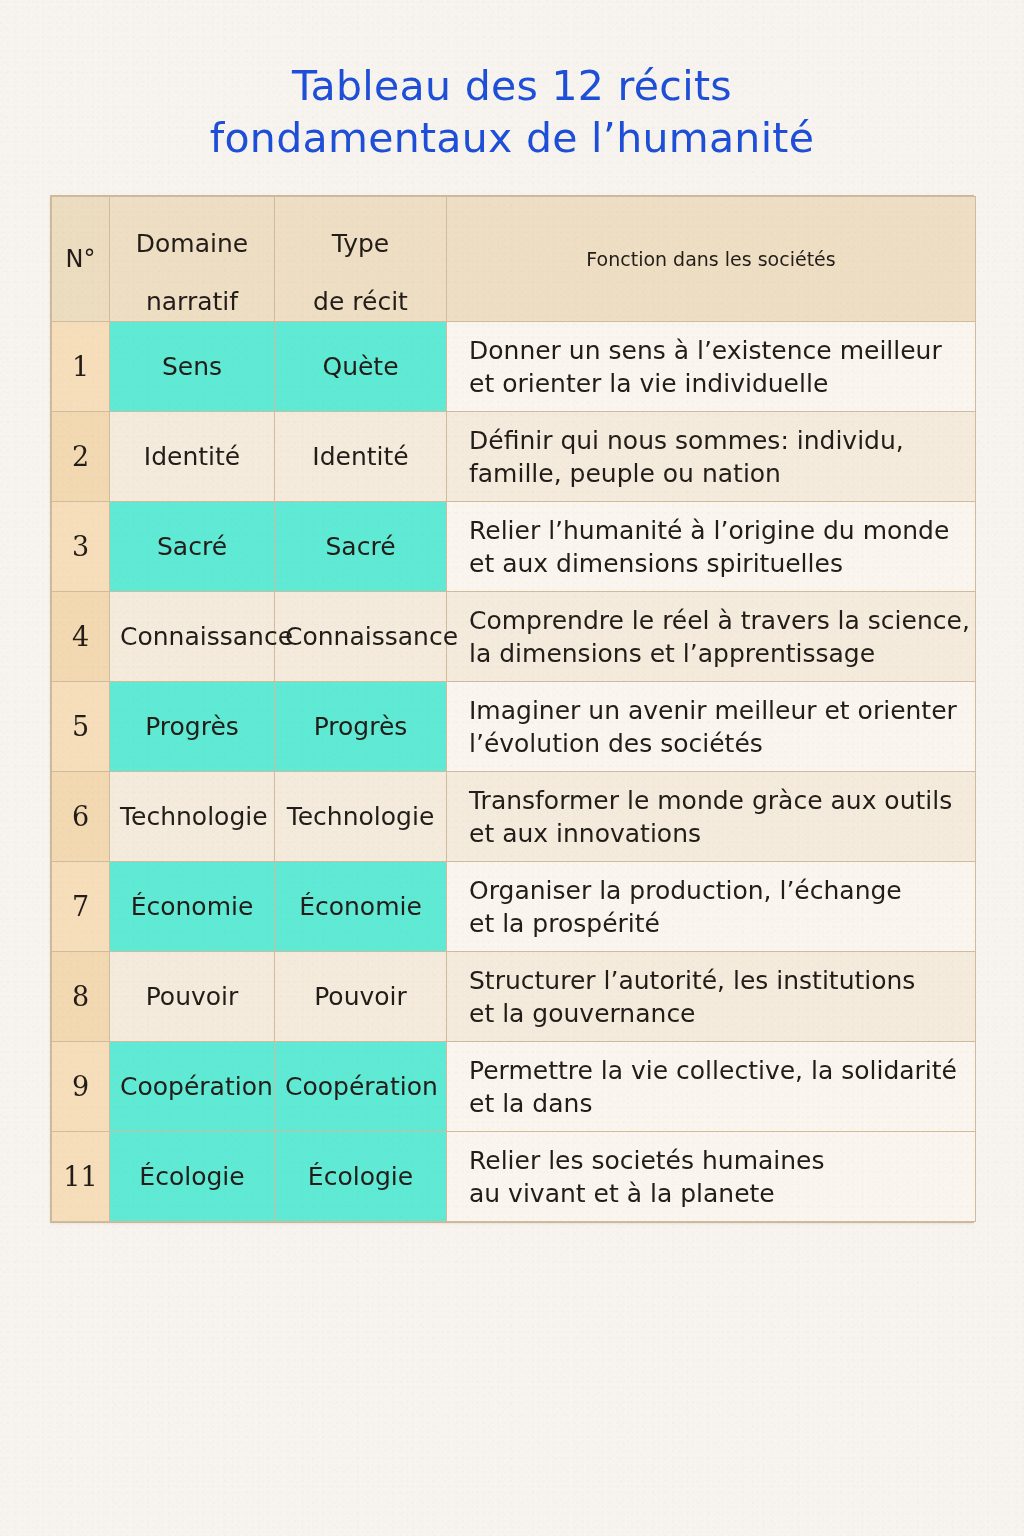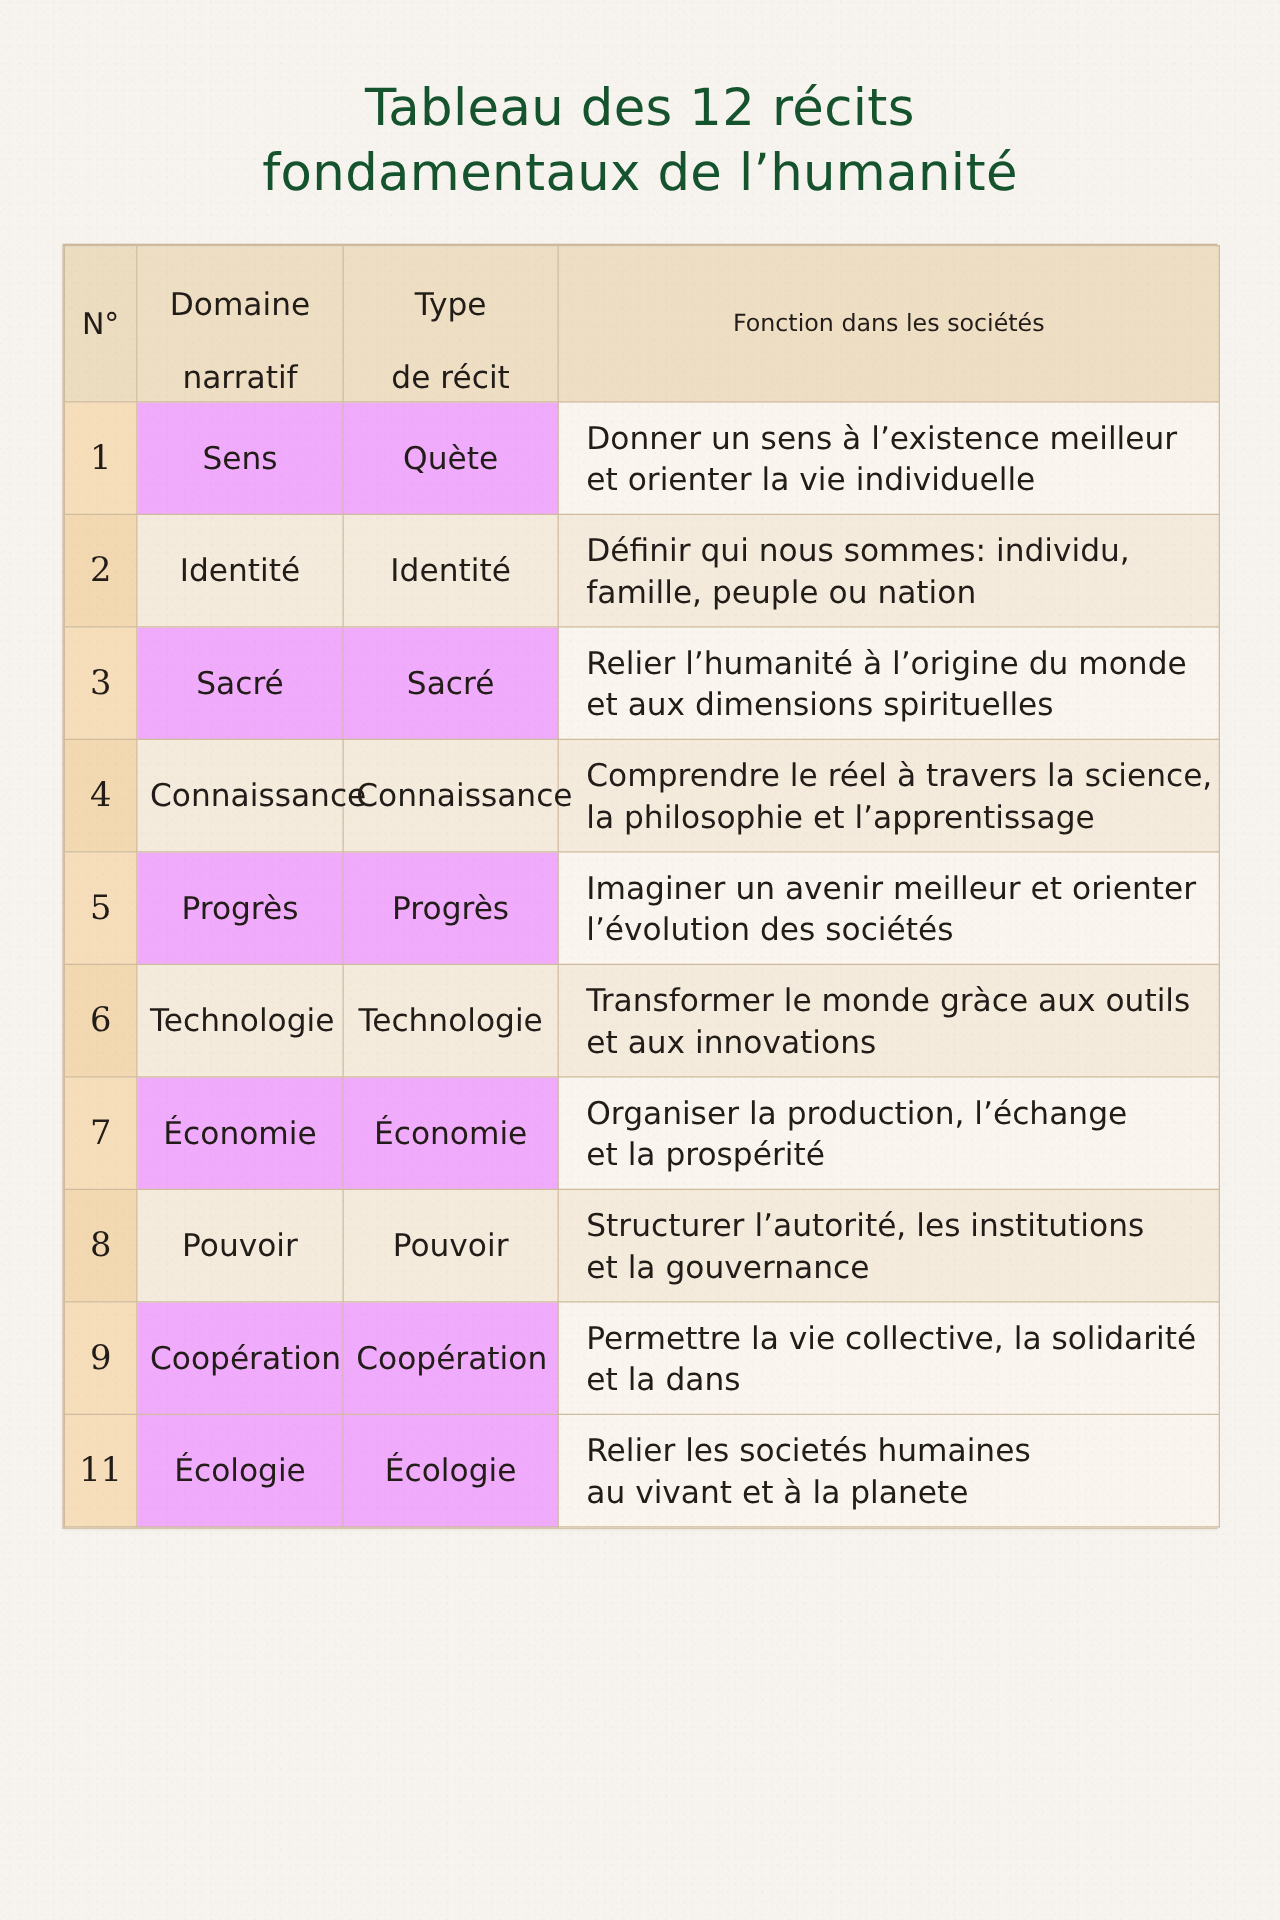--- a/index.html
+++ b/index.html
@@ -47,21 +47,21 @@
     width: 1024px;
     text-align: center;
     color: #2b2421;
   }
   .title-line {
     font-family: "DejaVu Sans", sans-serif;
     font-size: 41px;
     font-weight: 400;
     line-height: 52px;
     letter-spacing: 0.3px;
-    color: #14532d;
+    color: #1d4ed8;
     white-space: nowrap;
   }
 
   
   .table-wrap {
     position: absolute;
     left: 50px;
     top: 195px;
     width: 924px;
     border: 1px solid #cbb79a;
@@ -120,21 +120,21 @@
     font-size: 27px;
     background-color: #f7debb;
     padding: 6px 2px;
   }
   tbody tr.alt td.cell-num {
     background-color: #f3d9b2;
   }
   tbody td.cell-domaine,
   tbody td.cell-type {
     text-align: center;
-    background-color: #f0abfc;
+    background-color: #5eead4;
   }
   tbody td.cell-fonction {
     text-align: left;
     background-color: #faf5ee;
     padding-left: 22px;
     padding-right: 12px;
   }
   tbody tr.alt td.cell-domaine,
   tbody tr.alt td.cell-type,
   tbody tr.alt td.cell-fonction {
@@ -206,21 +206,21 @@
               <span class="fn-line">Relier l’humanité à l’origine du monde</span>
               <span class="fn-line">et aux dimensions spirituelles</span>
             </td>
           </tr>
           <tr class="alt">
             <td class="cell-num">4</td>
             <td class="cell-domaine">Connaissance</td>
             <td class="cell-type">Connaissance</td>
             <td class="cell-fonction">
               <span class="fn-line">Comprendre le réel à travers la science,</span>
-              <span class="fn-line">la philosophie et l’apprentissage</span>
+              <span class="fn-line">la dimensions et l’apprentissage</span>
             </td>
           </tr>
           <tr>
             <td class="cell-num">5</td>
             <td class="cell-domaine">Progrès</td>
             <td class="cell-type">Progrès</td>
             <td class="cell-fonction">
               <span class="fn-line">Imaginer un avenir meilleur et orienter</span>
               <span class="fn-line">l’évolution des sociétés</span>
             </td>

